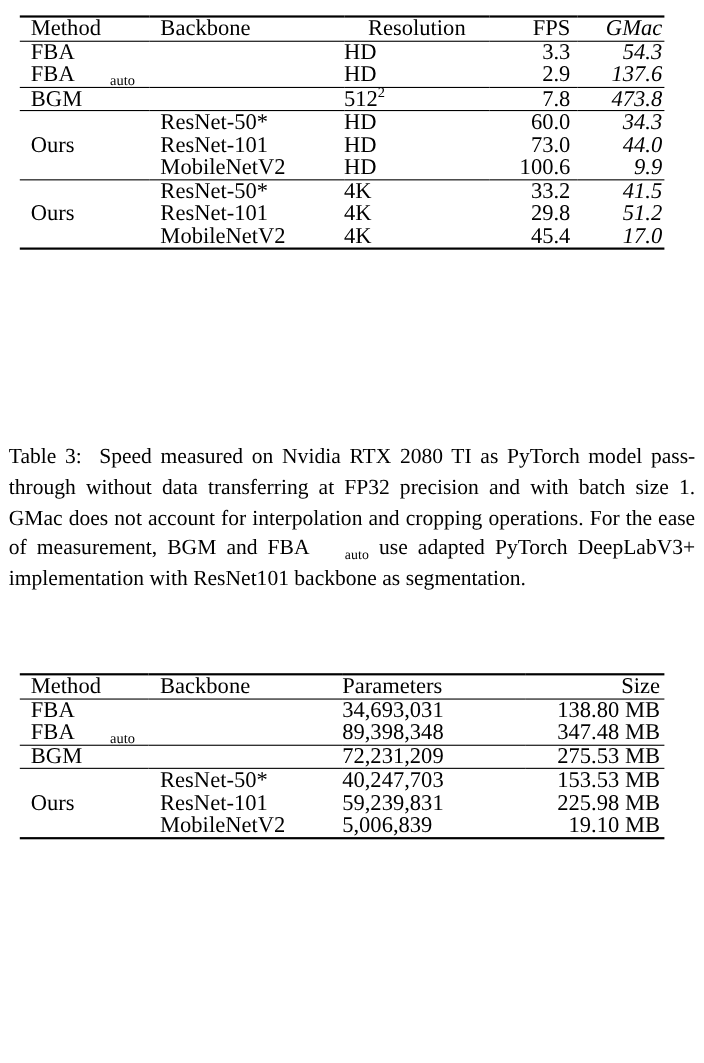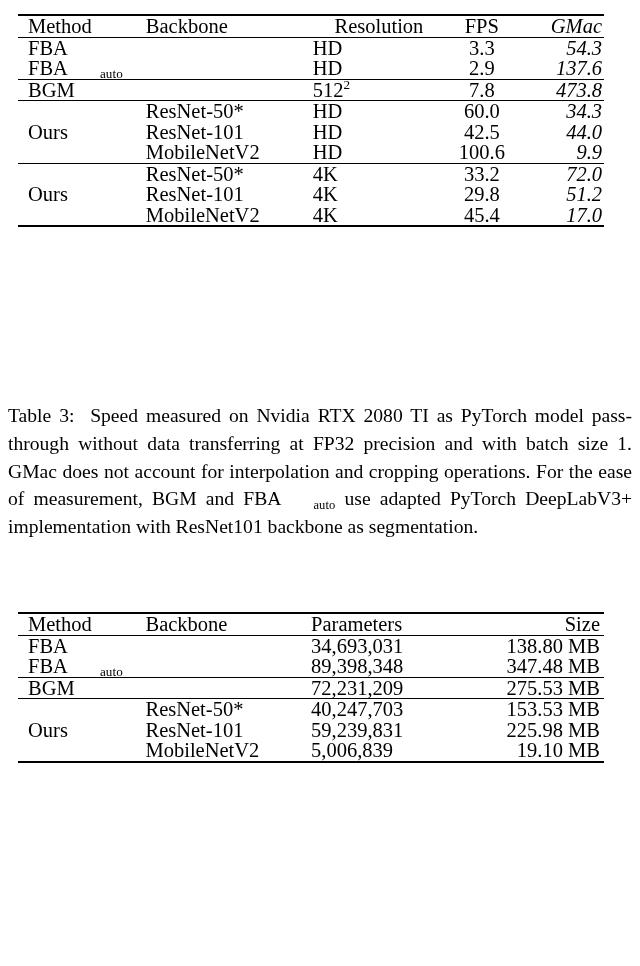--- a/index.html
+++ b/index.html
@@ -64,21 +64,21 @@
 
   tbody td {
     padding-top: 5px;
     padding-bottom: 5px;
   }
 
   
   .t3 .col-method     { width: 110px; text-align: left;   padding-left: 10px; }
   .t3 .col-backbone   { width: 176px; text-align: left;   padding-left: 10px; }
   .t3 .col-resolution { width: 140px; }
-  .t3 .col-fps        { width: 78px;  text-align: center;  padding-right: 6px; }
+  .t3 .col-fps        { width: 78px;  text-align: right;  padding-right: 6px; }
   .t3 .col-gmac       { width: 82px;  text-align: right;  padding-right: 2px; font-style: italic; }
 
   
   .t4 .col-method     { width: 110px; text-align: left;   padding-left: 10px; }
   .t4 .col-backbone   { width: 176px; text-align: left;   padding-left: 10px; }
   .t4 .col-params     { width: 172px; text-align: left;  padding-right: 8px; }
   .t4 .col-size       { width: 128px; text-align: right;  padding-right: 4px; }
 
   .group-pad-top td { padding-top: 7px; }
   .group-pad-bot td { padding-bottom: 7px; }
@@ -155,36 +155,36 @@
         <tr class="group-pad-top">
           <td class="col-method rule-mid" rowspan="3">Ours</td>
           <td class="col-backbone rule-mid">ResNet-50*</td>
           <td class="col-resolution rule-mid">HD</td>
           <td class="col-fps rule-mid">60.0</td>
           <td class="col-gmac rule-mid">34.3</td>
         </tr>
         <tr>
           <td class="col-backbone">ResNet-101</td>
           <td class="col-resolution">HD</td>
-          <td class="col-fps">42.5</td>
+          <td class="col-fps">73.0</td>
           <td class="col-gmac">44.0</td>
         </tr>
         <tr class="group-pad-bot">
           <td class="col-backbone">MobileNetV2</td>
           <td class="col-resolution">HD</td>
           <td class="col-fps">100.6</td>
           <td class="col-gmac">9.9</td>
         </tr>
 
         <tr class="group-pad-top">
           <td class="col-method rule-mid" rowspan="3">Ours</td>
           <td class="col-backbone rule-mid">ResNet-50*</td>
           <td class="col-resolution rule-mid">4K</td>
           <td class="col-fps rule-mid">33.2</td>
-          <td class="col-gmac rule-mid">72.0</td>
+          <td class="col-gmac rule-mid">41.5</td>
         </tr>
         <tr>
           <td class="col-backbone">ResNet-101</td>
           <td class="col-resolution">4K</td>
           <td class="col-fps">29.8</td>
           <td class="col-gmac">51.2</td>
         </tr>
         <tr class="group-pad-bot">
           <td class="col-backbone">MobileNetV2</td>
           <td class="col-resolution">4K</td>

